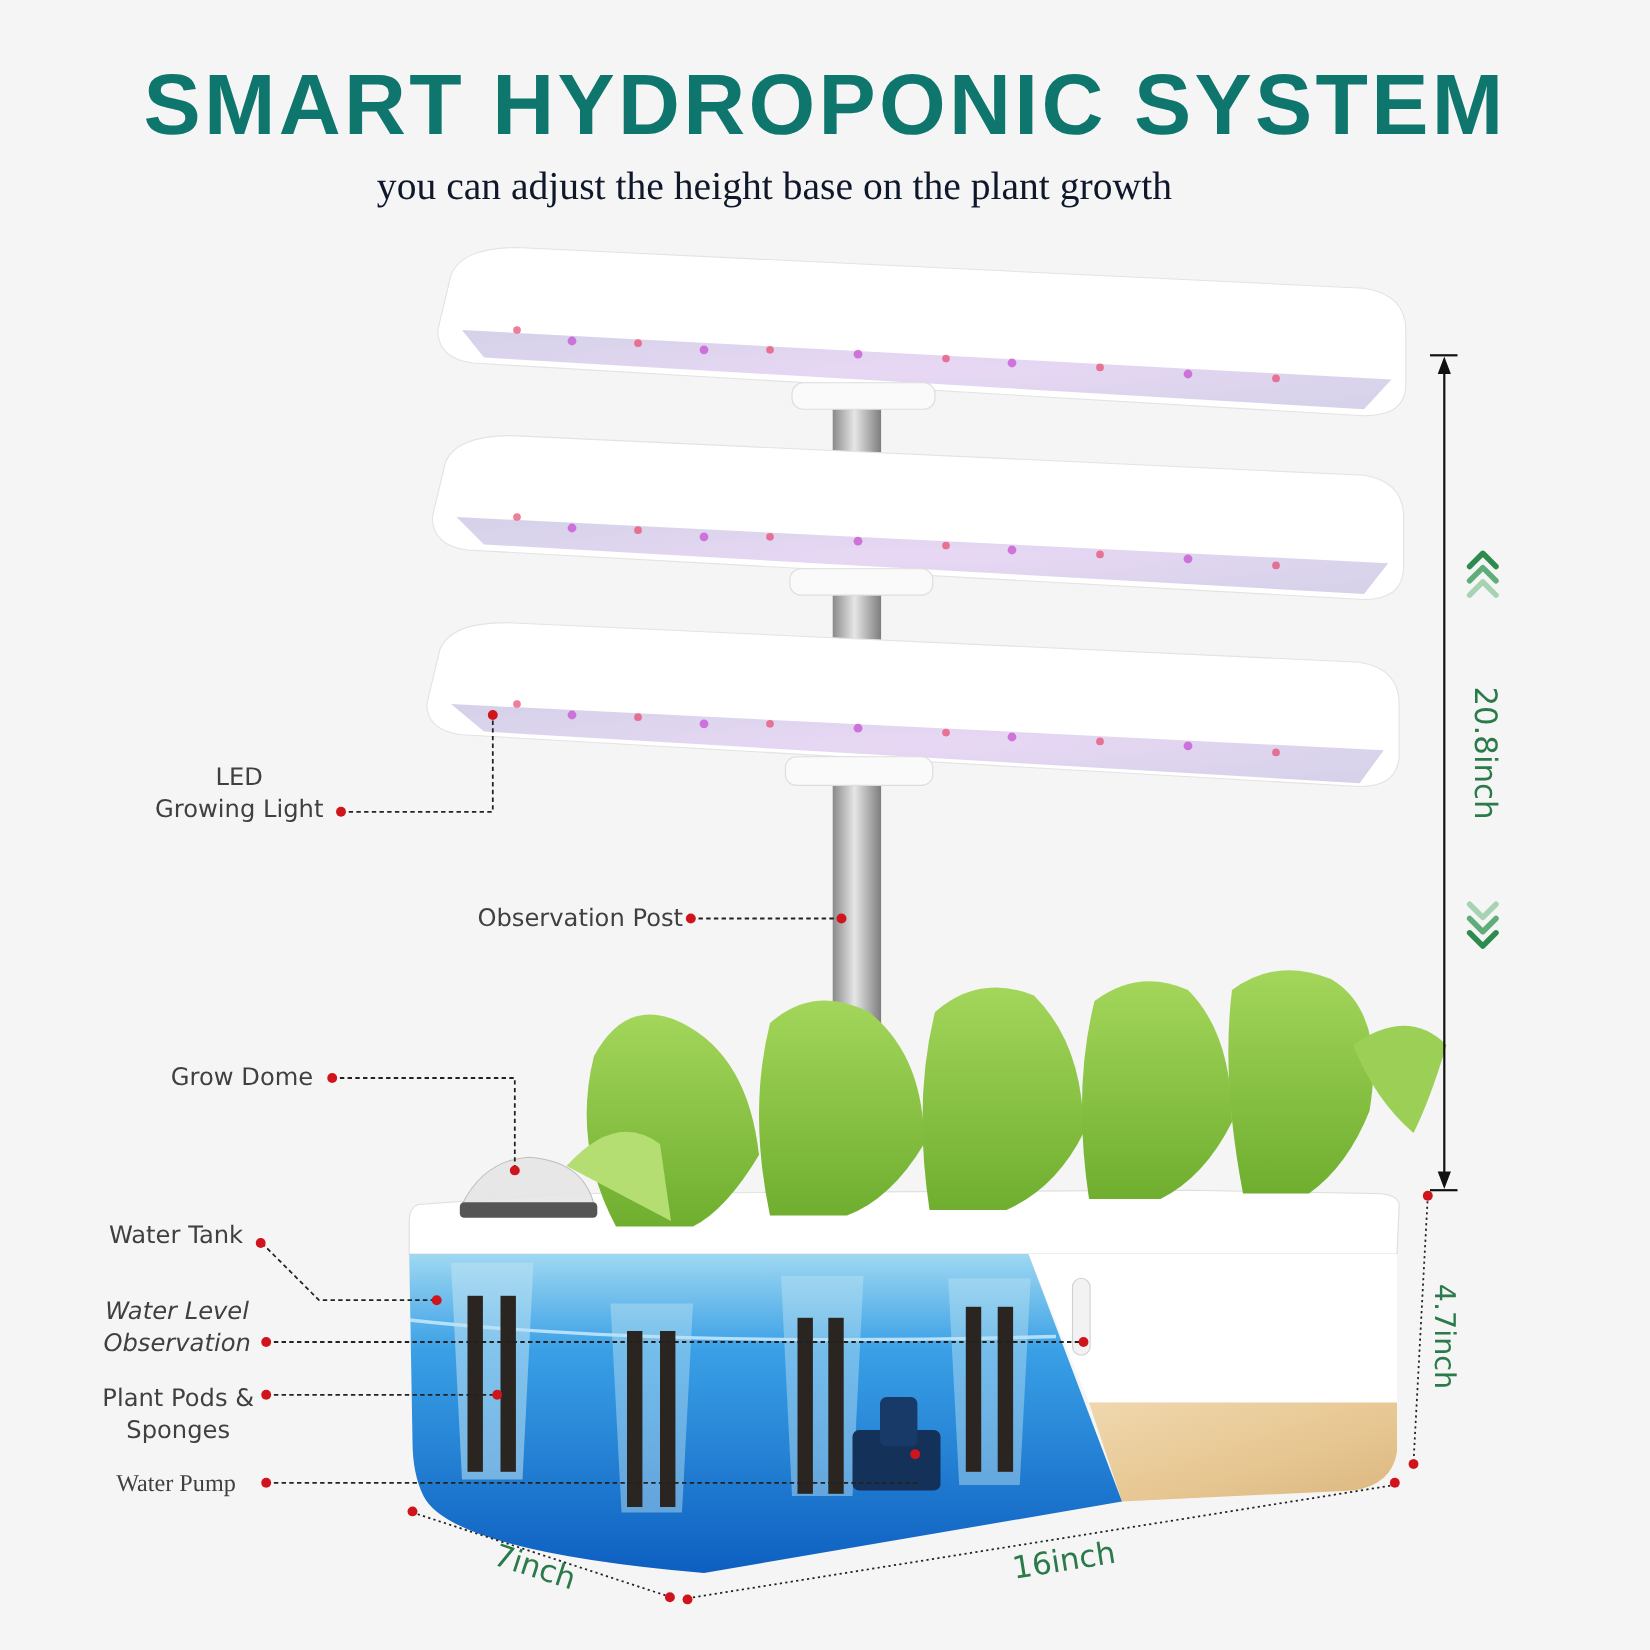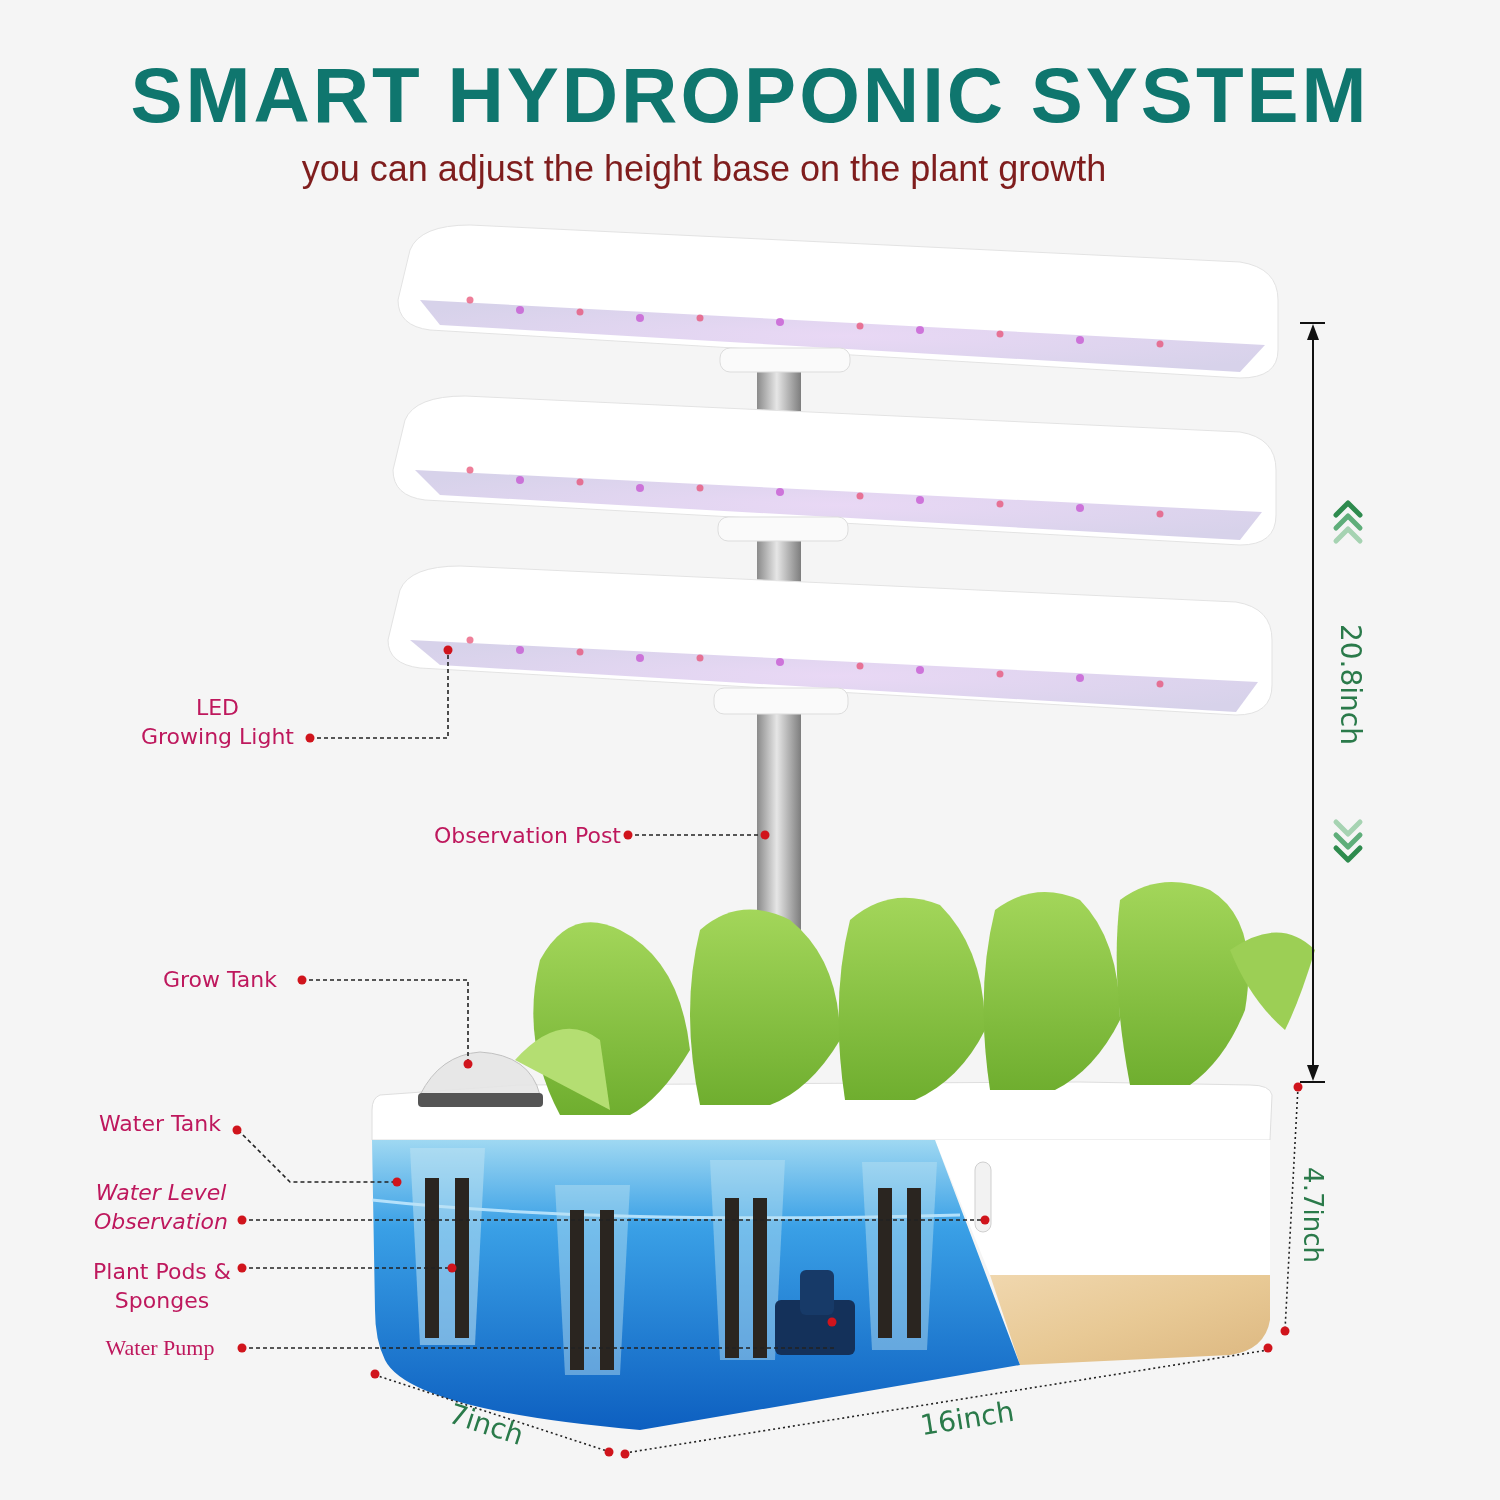--- a/index.html
+++ b/index.html
@@ -1,19 +1,19 @@
 <!DOCTYPE html>
 <html><head>
 <meta charset="utf-8">
 <style>
   html,body{margin:0;padding:0;}
   body{width:1500px;height:1500px;background:#f5f5f5;position:relative;overflow:hidden;font-family:"DejaVu Sans","Liberation Sans",sans-serif;color:#151515;}
   .title{position:absolute;left:0;top:50px;width:1500px;text-align:center;font-family:"Liberation Sans",sans-serif;font-weight:bold;font-size:78px;letter-spacing:3px;color:#0f766e;}
-  .subtitle{position:absolute;left:0;top:148px;width:1408px;text-align:center;font-family:Liberation Sans, sans-serif;font-size:36px;color:#7f1d1d;}
-  .label{position:absolute;font-family:"DejaVu Sans",sans-serif;font-size:22px;line-height:29px;color:#be185d;text-align:center;}
+  .subtitle{position:absolute;left:0;top:148px;width:1408px;text-align:center;font-family:Liberation Serif, serif;font-size:36px;color:#0f172a;}
+  .label{position:absolute;font-family:"DejaVu Sans",sans-serif;font-size:22px;line-height:29px;color:#404040;text-align:center;}
   .dim{position:absolute;font-family:"DejaVu Sans",sans-serif;color:#2a7a4a;font-size:28px;white-space:nowrap;}
   svg.art{position:absolute;left:0;top:0;}
 </style>
 </head>
 <body>
 
 <div class="title">SMART HYDROPONIC SYSTEM</div>
 <div class="subtitle">you can adjust the height base on the plant growth</div>
 
 <svg class="art" width="1500" height="1500" viewBox="0 0 1500 1500">
@@ -200,21 +200,21 @@
     <path d="M1336 835 L1348 847 L1360 835" stroke="#5fae7a"></path>
     <path d="M1336 848 L1348 860 L1360 848" stroke="#2e8b4e"></path>
   </g>
 </svg>
 
 <div class="label" style="left:120px;top:693px;width:195px;">
   <div>LED</div>
   <div>Growing Light</div>
 </div>
 <div class="label" style="left:430px;top:821px;width:195px;">Observation Post</div>
-<div class="label" style="left:140px;top:965px;width:160px;">Grow Tank</div>
+<div class="label" style="left:140px;top:965px;width:160px;">Grow Dome</div>
 <div class="label" style="left:80px;top:1109px;width:160px;">Water Tank</div>
 <div class="label" style="left:80px;top:1178px;width:162px;font-style:italic;">
   <div>Water Level</div>
   <div>Observation</div>
 </div>
 <div class="label" style="left:72px;top:1257px;width:180px;">
   <div>Plant Pods &amp;</div>
   <div>Sponges</div>
 </div>
 <div class="label" style="left:80px;top:1333px;width:160px;font-family:Liberation Serif, serif;">Water Pump</div>

